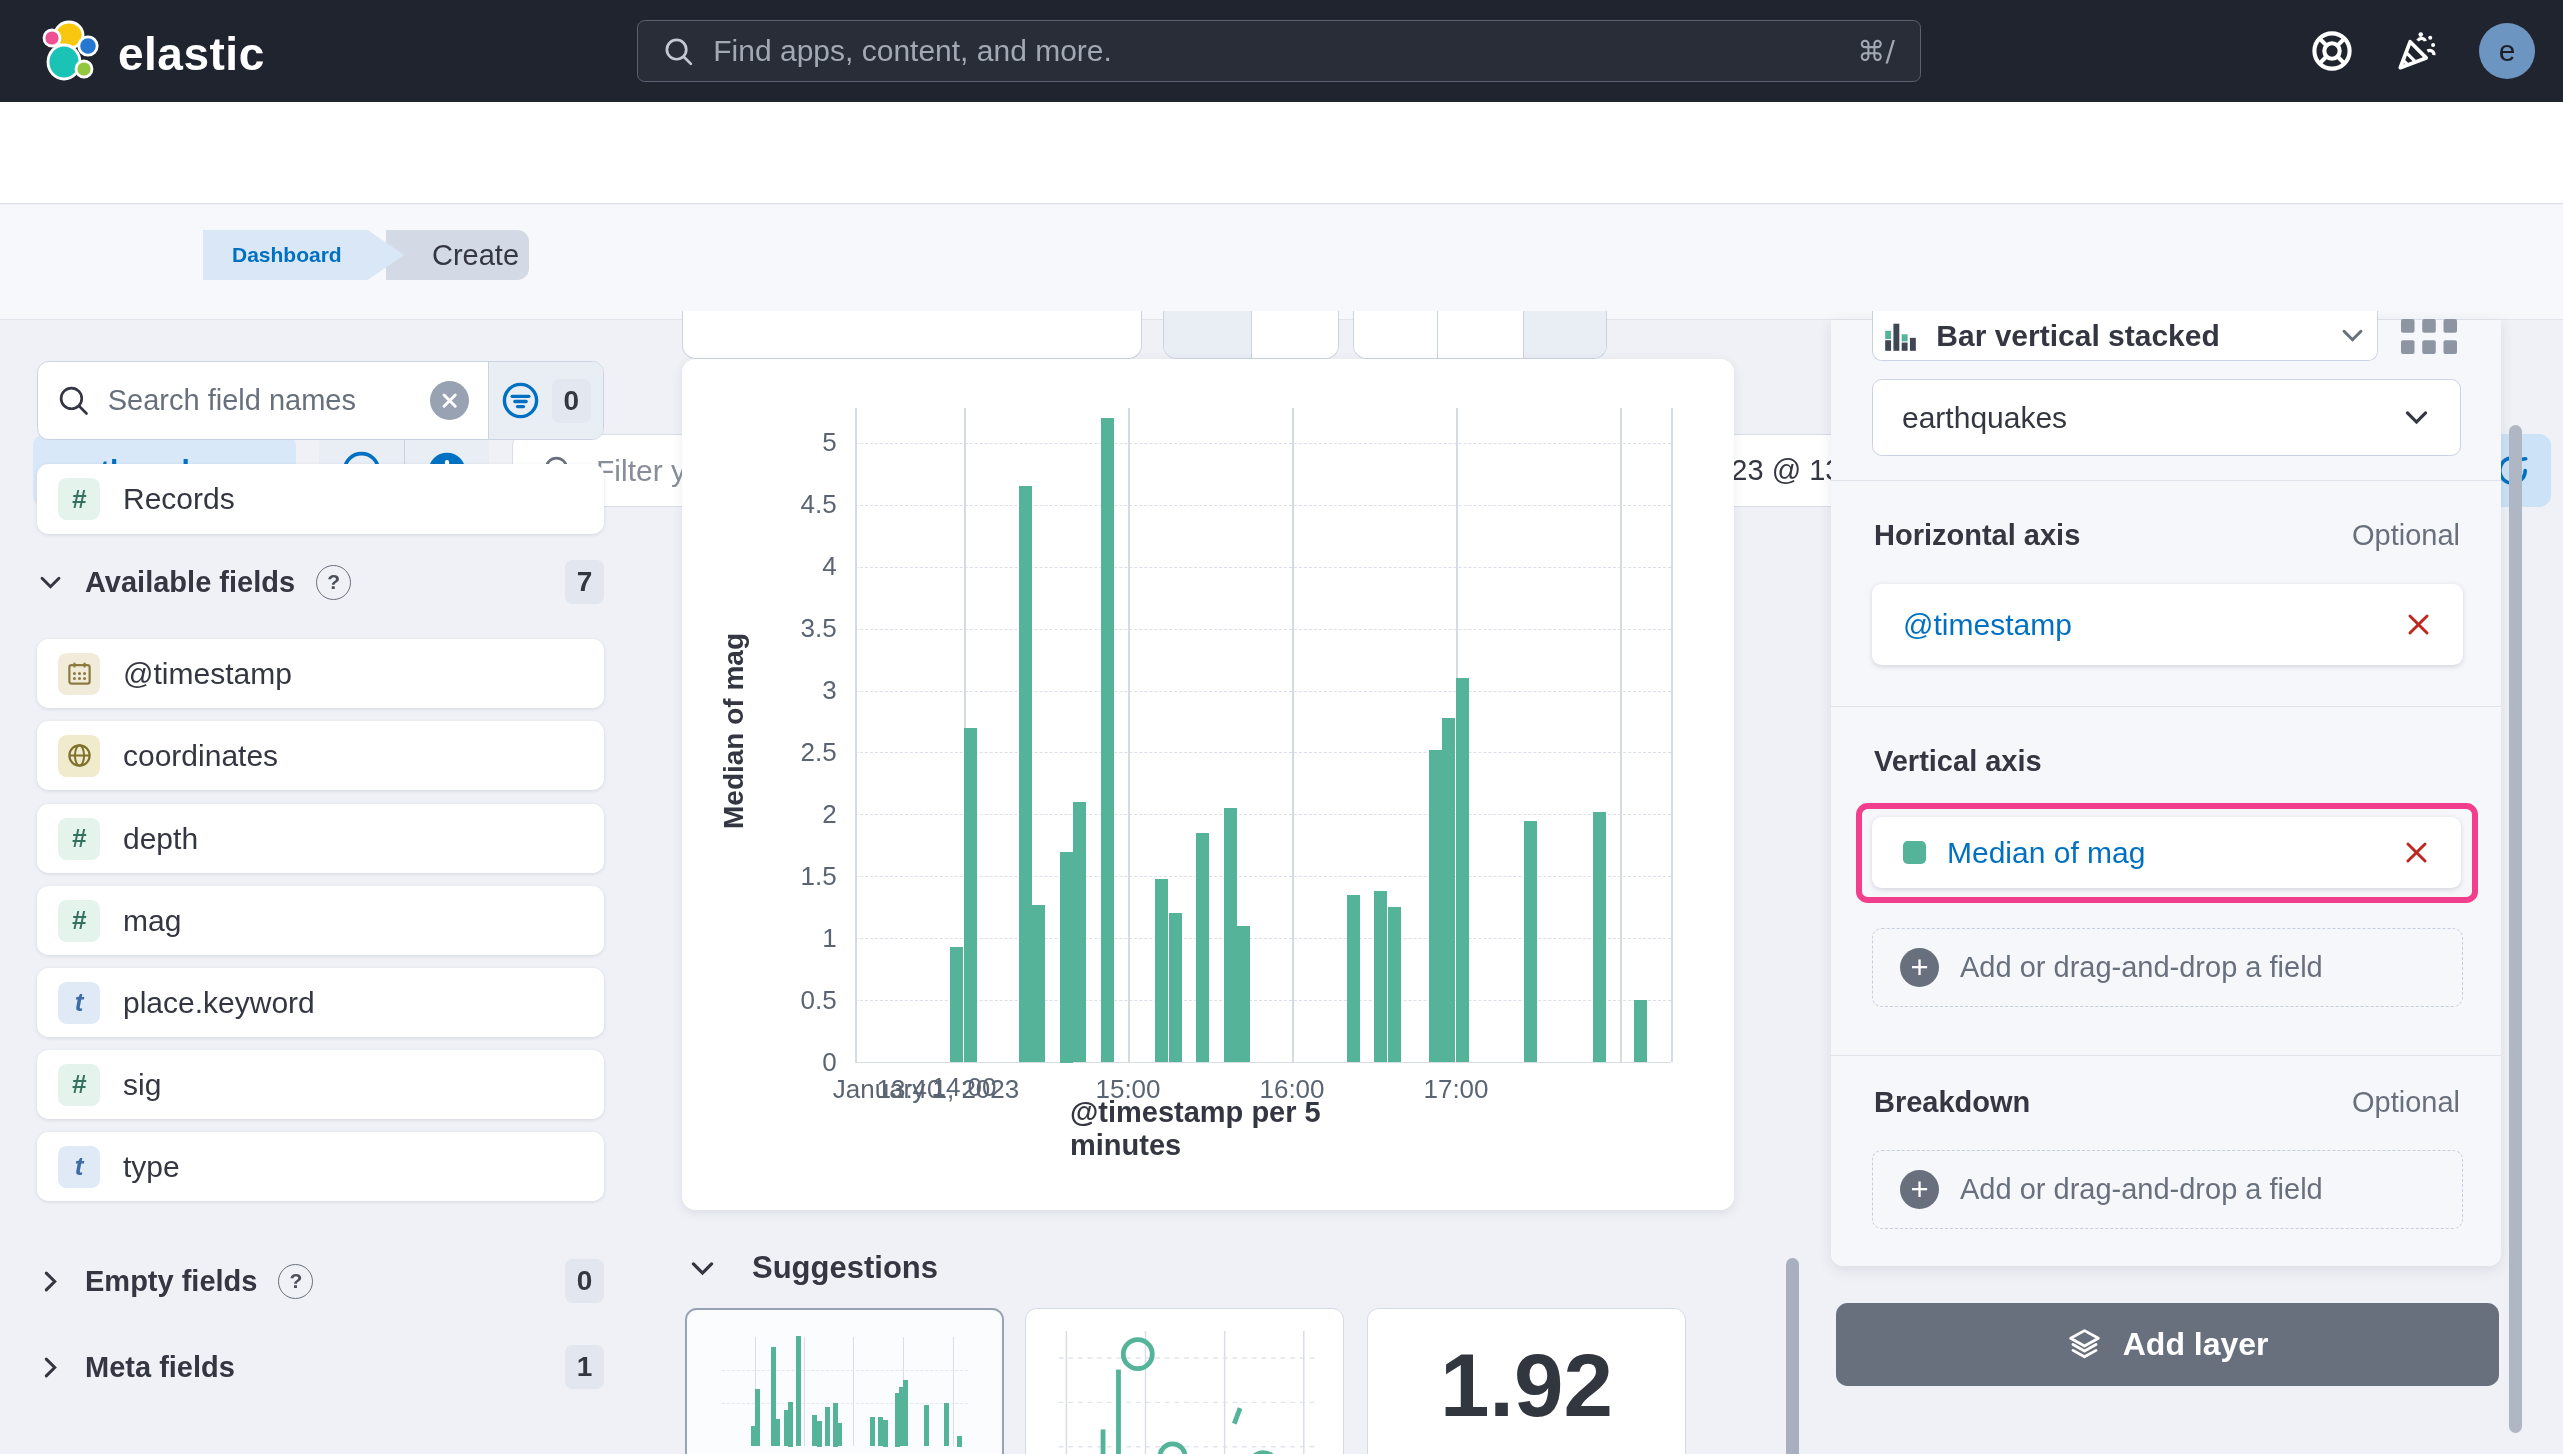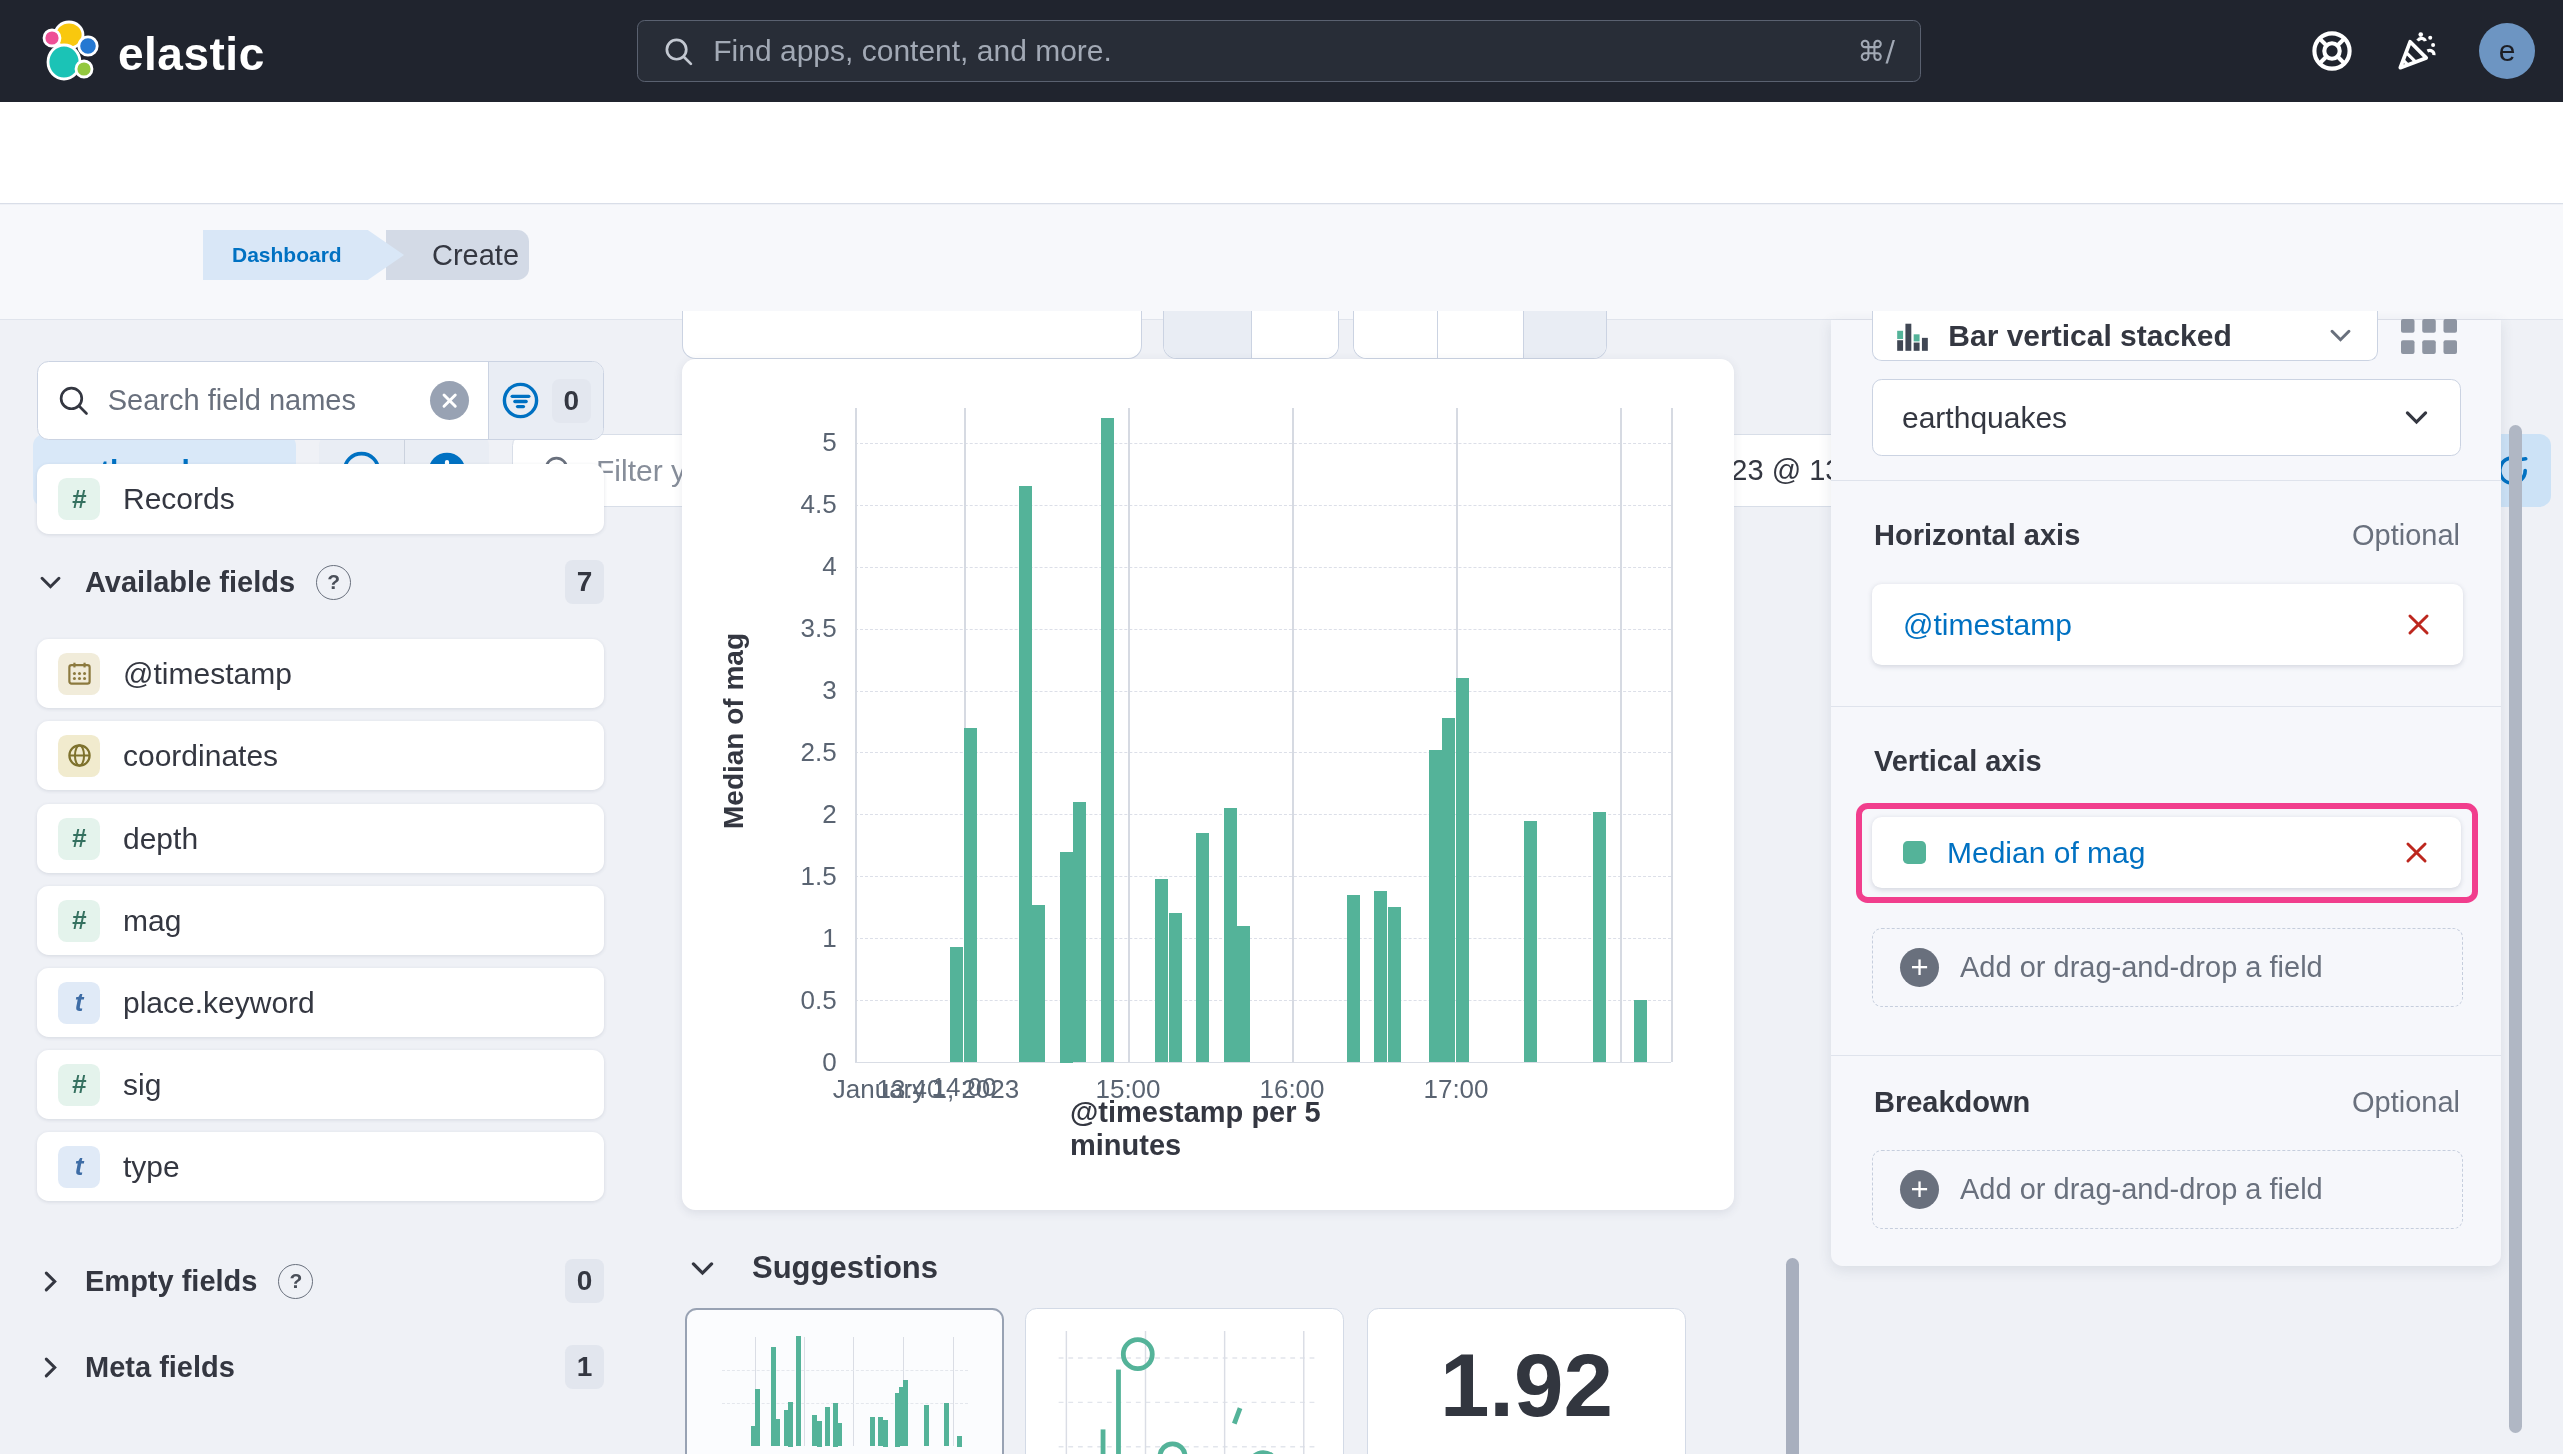--- a/index.html
+++ b/index.html
@@ -90,21 +90,21 @@
   .sugg-title{font-size:31px;font-weight:700;color:#343741;}
   .sugg-card{position:absolute;top:1308px;width:319px;height:193px;background:#fff;border:1.9px solid #D3DAE6;
     border-radius:11.6px;box-sizing:border-box;cursor:pointer;}
   .sugg-sel{border:2.9px solid #98A2B3;background:#FBFCFE;}
   .metric{position:absolute;left:0;right:0;top:25px;text-align:center;font-size:89px;font-weight:800;color:#32363F;}
   .scrollbar{position:absolute;border-radius:6.8px;background:#A8AFBE;}
   
   .rpanel{left:1831px;top:320px;width:670px;height:946px;background:#F6F7FB;border-radius:0 0 11.6px 11.6px;
     box-shadow:0 3.9px 13.5px rgba(60,70,100,.12);}
   .charttype{left:1872px;top:311px;width:506px;height:50px;background:#fff;border:1.9px solid #CBD3E2;border-top:none;
-    border-radius:0 0 9.7px 9.7px;display:flex;align-items:center;gap:19.3px;padding:0 23px;box-sizing:border-box;cursor:pointer;}
+    border-radius:0 0 9.7px 9.7px;display:flex;align-items:center;gap:19.3px;padding:0 11px;box-sizing:border-box;cursor:pointer;}
   .charttype .t{font-size:30px;font-weight:600;color:#343741;flex:1;}
   .select{left:1872px;top:379px;width:589px;height:77px;background:#fff;border:1.9px solid #CBD3E2;border-radius:9.7px;
     display:flex;align-items:center;padding:0 29px;box-sizing:border-box;cursor:pointer;}
   .select .t{font-size:30px;color:#343741;flex:1;}
   .pdivider{position:absolute;left:1831px;width:670px;height:1px;background:#DFE3EC;}
   .psec-title{position:absolute;left:1874px;font-size:29px;font-weight:700;color:#343741;}
   .psec-opt{position:absolute;width:241px;left:2219px;text-align:right;font-size:29px;color:#69707D;}
   .fieldchip{position:absolute;left:1872px;width:591px;height:81px;background:#fff;border-radius:9.7px;
     box-shadow:0 1.9px 5.8px rgba(60,70,100,.18);display:flex;align-items:center;padding:0 31px;gap:21px;
     box-sizing:border-box;cursor:pointer;}
@@ -595,16 +595,24 @@
   <div class="pdivider" style="top:1055px"></div>
 
   <div class="psec-title" style="top:1086px">Breakdown</div>
   <div class="psec-opt" style="top:1086px">Optional</div>
 
   <div class="adddash" style="top:1150px">
     <span class="pluscirc">+</span>
     <span class="t">Add or drag-and-drop a field</span>
   </div>
 
+  <div class="abs addlayer">
+    <svg width="37" height="37" viewBox="0 0 24 24">
+      <path d="M12 3 L21 8 L12 13 L3 8 Z" fill="none" stroke="#fff" stroke-width="1.8" stroke-linejoin="round"></path>
+      <path d="M4.5 12 L12 16.2 L19.5 12" fill="none" stroke="#fff" stroke-width="1.8" stroke-linecap="round" stroke-linejoin="round"></path>
+      <path d="M4.5 15.8 L12 20 L19.5 15.8" fill="none" stroke="#fff" stroke-width="1.8" stroke-linecap="round" stroke-linejoin="round"></path>
+    </svg>
+    <span>Add layer</span>
+  </div>
 
   <div class="scrollbar" style="left:2509px;top:425px;width:12.6px;height:1008px;background:#B0B7C4"></div>
 </div>
 
 
 </body></html>

